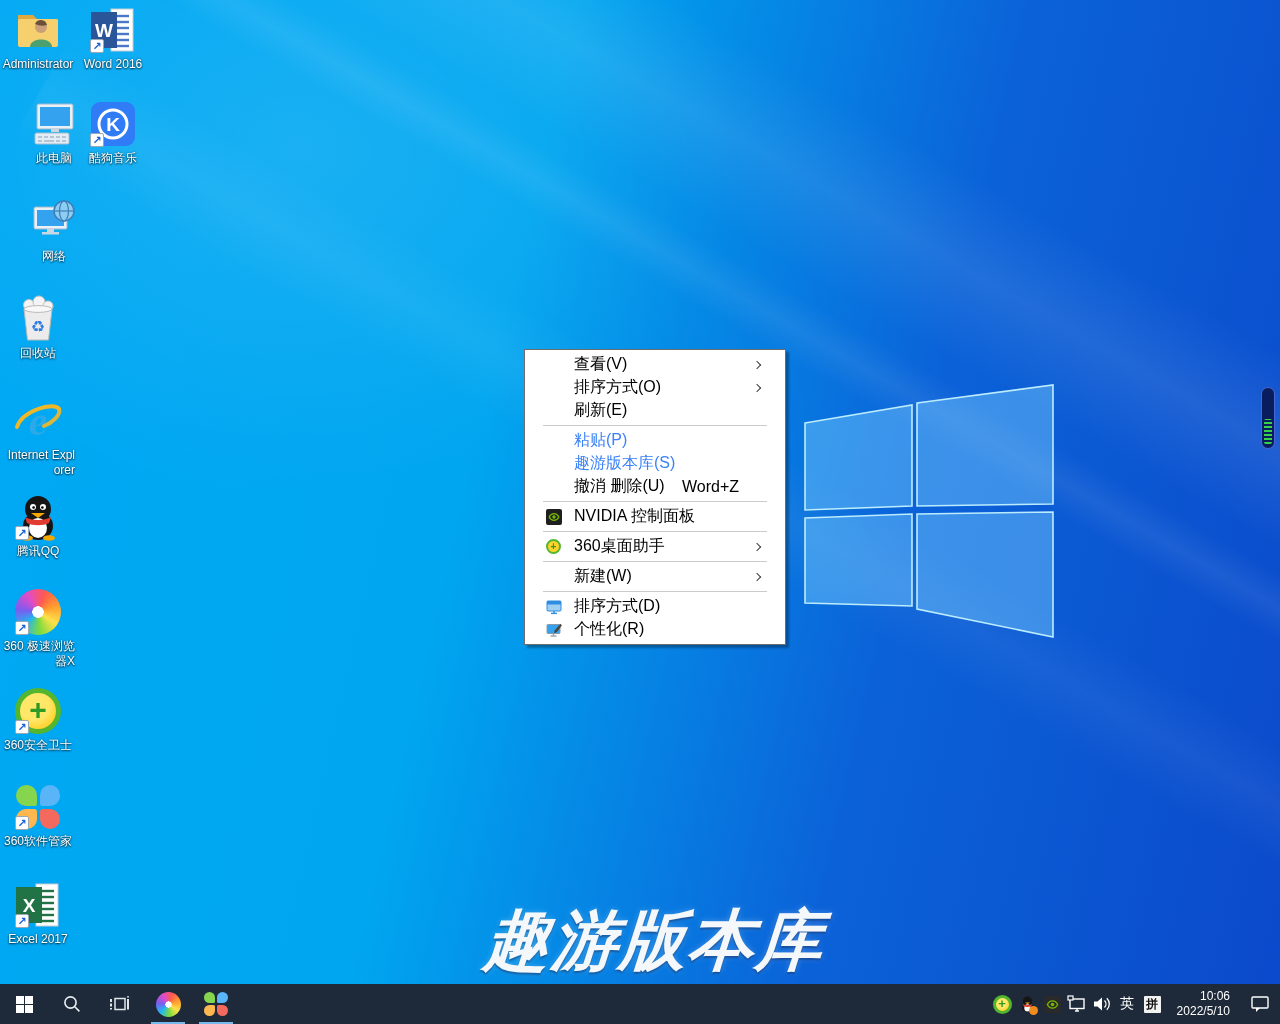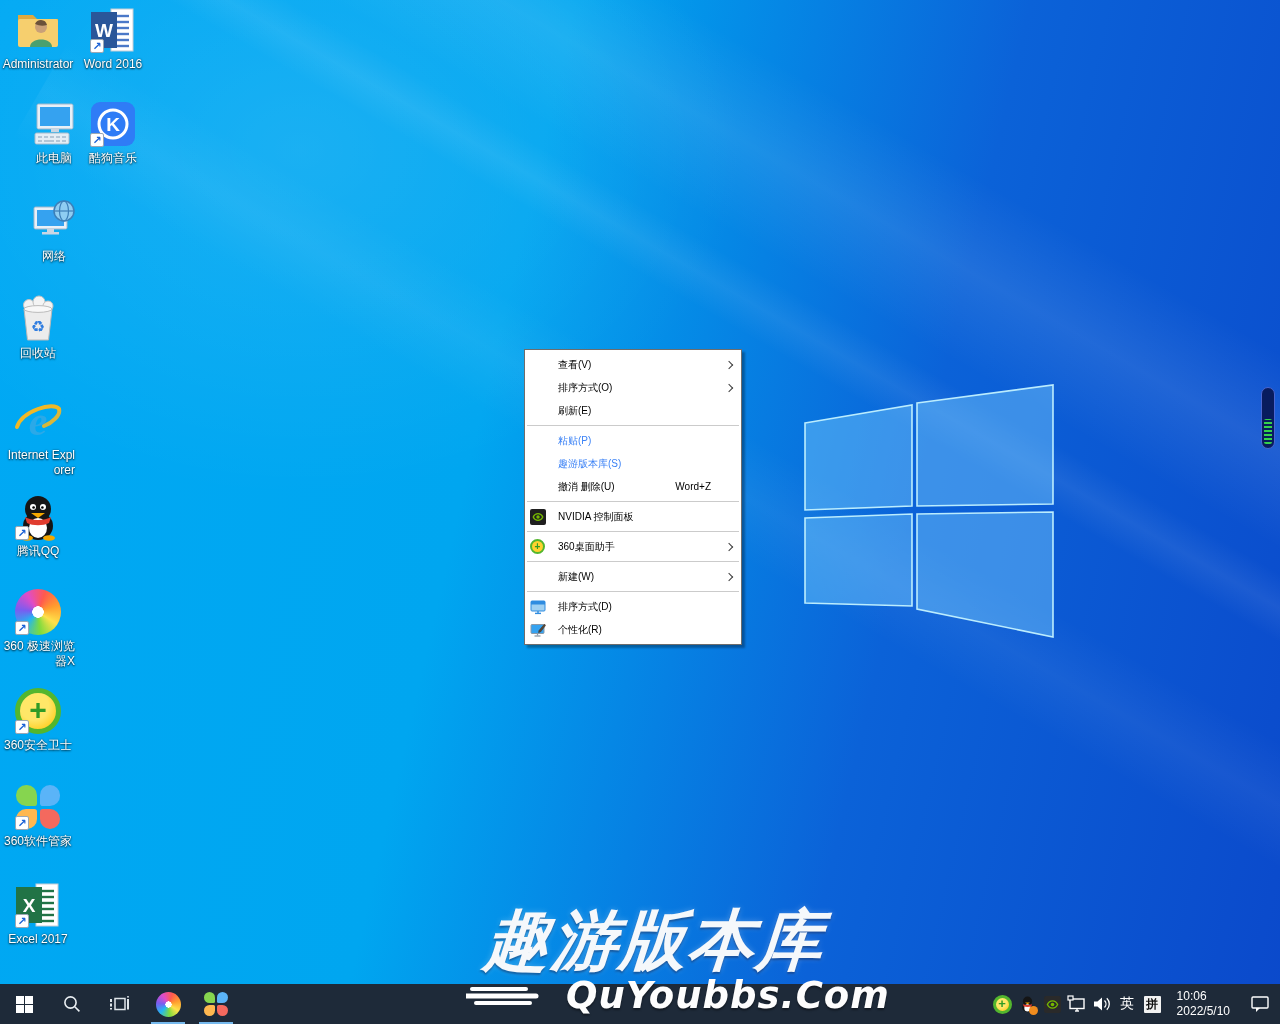--- a/index.html
+++ b/index.html
@@ -60,23 +60,23 @@
   
   .wm-cn{ position:absolute; left:484px; top:896px; z-index:7; font-family:"DejaVu Serif","Liberation Serif",serif;
     font-weight:bold; font-style:italic; font-size:66px; letter-spacing:2px; color:#f5f8fb;
     transform:skewX(-4deg); text-shadow:0 2px 2px rgba(10,30,80,.45), 0 0 6px rgba(255,255,255,.25); }
   .wm-en{ position:absolute; left:466px; top:974px; z-index:7; display:flex; align-items:center;
     font-family:"DejaVu Sans","Liberation Sans",sans-serif; font-weight:bold; font-style:italic;
     font-size:37px; color:#fdfdfd; letter-spacing:1px; text-shadow:0 2px 2px rgba(0,0,0,.4); }
   .comet{ margin-right:4px; }
 
   
-  .cmenu{ position:absolute; left:524px; top:349px; width:218px; background:#fff;
-    border:1px solid #6d6d6d; box-shadow:3px 3px 2px rgba(0,0,0,.30); padding:3px 0; z-index:4;
-    font-size:10px; color:#000; }
+  .cmenu{ position:absolute; left:524px; top:349px; width:262px; background:#fff;
+    border:1px solid #6d6d6d; box-shadow:3px 3px 2px rgba(0,0,0,.30); padding:3px 16px; z-index:4;
+    font-size:16px; color:#000; }
   .mi{ height:23px; display:flex; align-items:center; padding:0 6px 0 5px; cursor:default; }
   .mi .ico{ width:24px; height:16px; margin-right:4px; display:flex; align-items:center; }
   .mi .lab{ flex:1; white-space:nowrap; }
   .mi .short{ margin-right:12px; color:#000; }
   .mi .arr{ width:12px; display:flex; justify-content:center; }
   .mi .arr b{ width:6px; height:6px; border-top:1.5px solid #3c3c3c; border-right:1.5px solid #3c3c3c; transform:rotate(45deg); }
   .mi.disabled .lab{ color:#3b82f6; }
   .msep{ height:1px; background:#a0a0a0; margin:3px 2px; opacity:.55; }
   .mico-360{ width:15px; height:15px; border-radius:50%; background:#ffd22e; border:2.5px solid #53b62e; position:relative; }
   .mico-360::after{ content:"+"; position:absolute; inset:0; display:flex; align-items:center; justify-content:center;
@@ -85,21 +85,21 @@
   
   .taskbar{ position:absolute; left:0; bottom:0; width:1280px; height:40px; background:#1e2a39;
     display:flex; align-items:stretch; z-index:5; }
   .tb-btn{ width:48px; display:flex; align-items:center; justify-content:center; position:relative; }
   .ul{ position:absolute; bottom:0; left:7px; right:7px; height:2px; background:#76b9ed; }
   .tray{ margin-left:auto; display:flex; align-items:center; }
   .tray-ico{ width:25px; height:40px; display:flex; align-items:center; justify-content:center; position:relative; }
   .lang{ color:#fff; font-size:14px; width:26px; text-align:center; }
   .ime{ width:17px; height:17px; background:#f2f2f2; color:#111; font-size:12px; font-weight:bold;
     display:flex; align-items:center; justify-content:center; border-radius:1px; }
-  .clock{ color:#fff; font-size:12px; line-height:15px; text-align:left; padding:0 10px 0 12px; align-self:center; }
+  .clock{ color:#fff; font-size:12px; line-height:15px; text-align:right; padding:0 10px 0 12px; align-self:center; }
   .qq-badge{ position:absolute; right:2px; bottom:9px; width:9px; height:9px; border-radius:50%; background:#f08c1e; }
 </style>
 </head>
 <body>
 
 <div class="desktop">
   <div class="glow"></div>
   <div class="ray ray1"></div>
   <div class="ray ray2"></div>
   <div class="ray ray3"></div>
@@ -288,30 +288,20 @@
         </g>
         <rect x="2" y="6" width="26" height="36" fill="#217346"></rect>
         <text x="15" y="31" font-size="19" font-weight="bold" fill="#fff" text-anchor="middle">X</text>
       </svg>
       <span class="sc">↗</span>
     </div>
     <div class="lbl">Excel 2017</div>
   </div>
 
   <div class="wm-cn">趣游版本库</div>
-  <div class="wm-en">
-    <svg class="comet" width="96" height="30" viewBox="0 0 96 30">
-      <g stroke="#fff" stroke-linecap="round">
-        <line x1="6" y1="8" x2="60" y2="8" stroke-width="4"></line>
-        <line x1="0" y1="15" x2="70" y2="15" stroke-width="5"></line>
-        <line x1="10" y1="22" x2="64" y2="22" stroke-width="4"></line>
-      </g>
-    </svg>
-    <span>QuYoubbs.Com</span>
-  </div>
 
   <div class="cmenu">
     <div class="mi">
       <span class="ico"></span>
         <span class="lab">查看(V)</span>
         <span class="arr">
           <b></b>
         </span>
     </div>
     <div class="mi">

